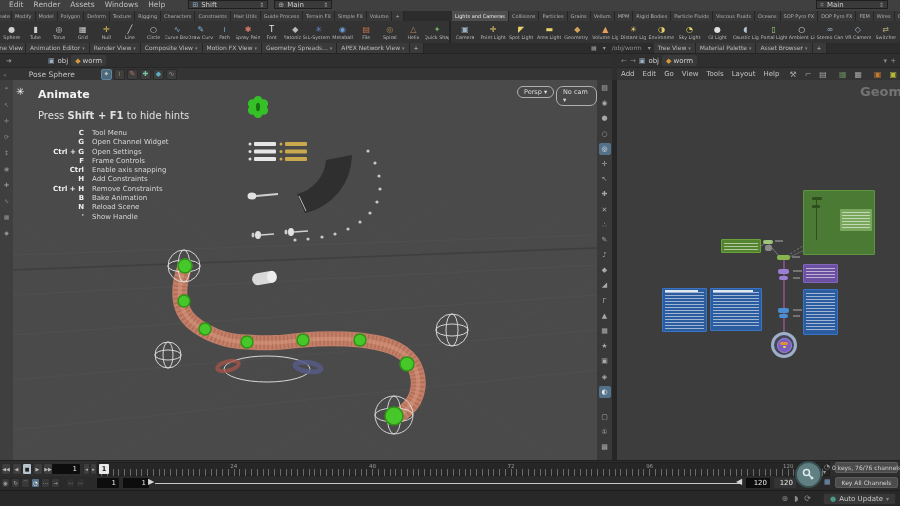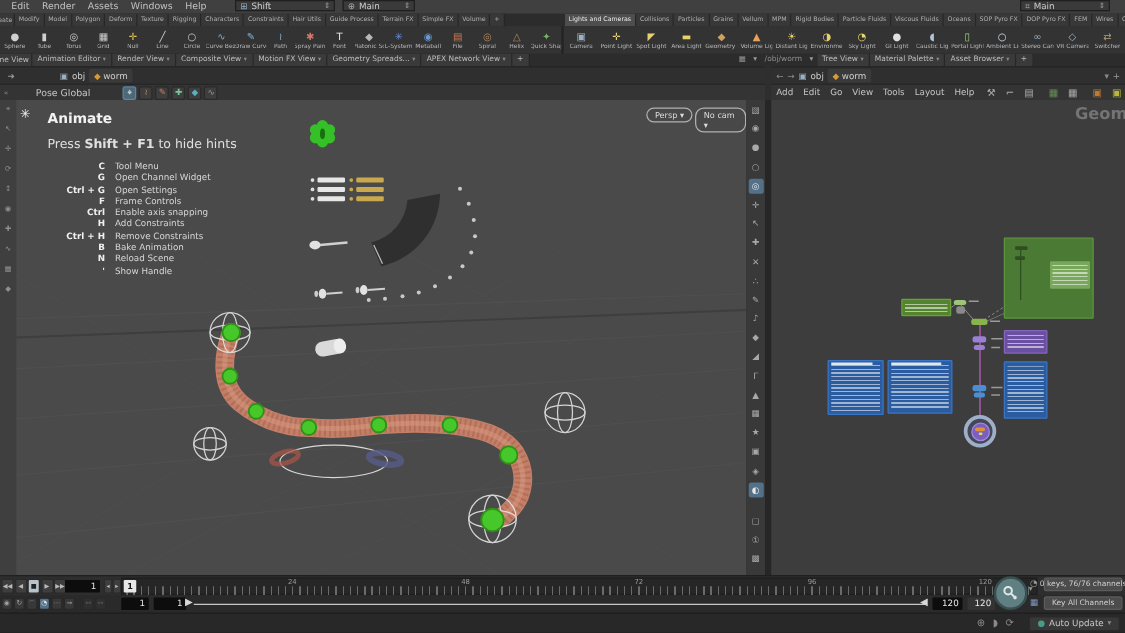--- a/index.html
+++ b/index.html
@@ -370,21 +370,21 @@
       <span class="chip-ic" style="color:#d49a3a">◆</span>
       <span>worm</span>
     </div>
     <span style="flex:1"></span>
     <span style="color:#8a8a8a">▾</span>
     <span style="color:#9a9a9a;margin-right:4px">+</span>
   </div>
 
   <div class="toolrow" style="left:0;width:612px">
     <span style="margin-left:3px;color:#8a8a8a;font-size:6px">«</span>
-    <span style="margin-left:18px">Pose Global</span>
+    <span style="margin-left:18px">Pose Sphere</span>
     <span style="width:18px"></span>
     <span id="posetools" style="display:flex;gap:2px">
         <span class="tbtn active" style="color: rgb(255, 255, 255);">⌖</span>
         <span class="tbtn" style="color: rgb(176, 136, 90);">≀</span>
         <span class="tbtn" style="color: rgb(196, 122, 90);">✎</span>
         <span class="tbtn" style="color: rgb(122, 196, 160);">✚</span>
         <span class="tbtn" style="color: rgb(90, 176, 196);">◆</span>
         <span class="tbtn" style="color: rgb(154, 154, 154);">∿</span>
       </span>
   </div>

